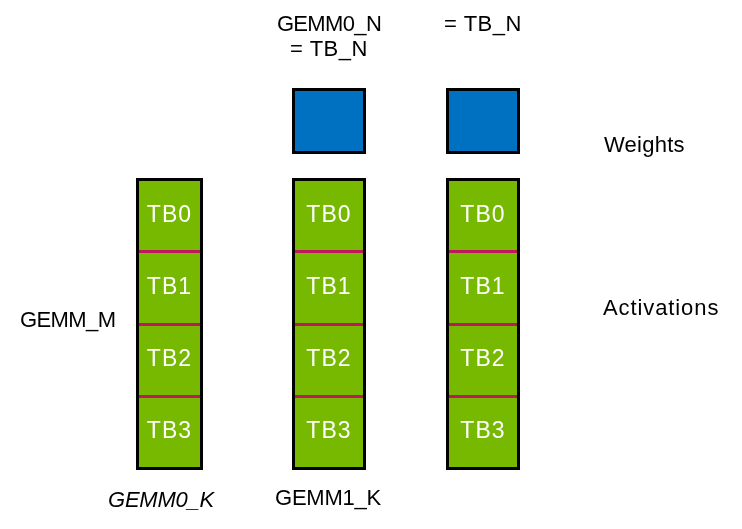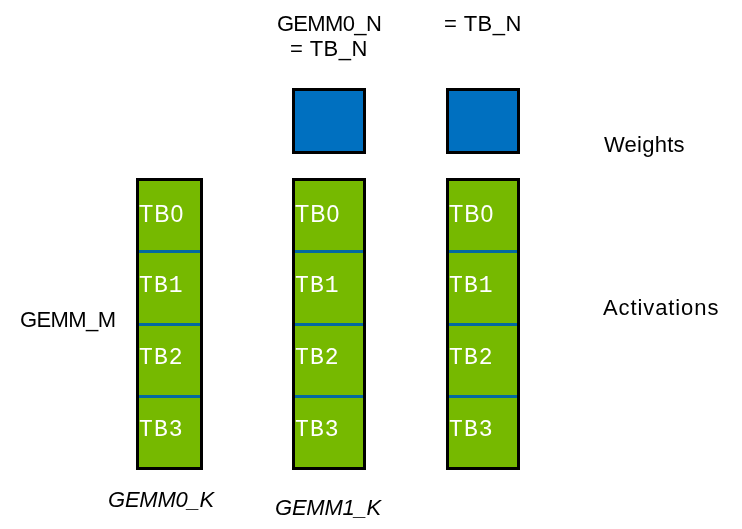--- a/index.html
+++ b/index.html
@@ -26,54 +26,53 @@
   }
   .col {
     display: flex;
     flex-direction: column;
     background: #76b900;
   }
   .cell {
     flex: 1 1 0;
     display: flex;
     align-items: center;
-    justify-content: flex-start;
+    justify-content: center;
     background: #76b900;
     color: #ffffff;
     font-size: 23px;
     letter-spacing: 1.1px;
     line-height: 1;
   }
   .cell-text {
     position: relative;
     top: -1.5px;
   }
   .cell + .cell {
-    border-top: 3px solid #0369a1;
-    font-family: Liberation Mono, monospace;
+    border-top: 3px solid #be185d;
   }
   .lbl {
     position: absolute;
     font-size: 22px;
     line-height: 25px;
     white-space: nowrap;
     color: #000000;
   }
   .lbl.centered {
     transform: translateX(-50%);
     text-align: center;
   }
   #label-gemm0n { left: 329px; top: 11px; letter-spacing: -0.65px; }
   .eq-line { letter-spacing: 0.5px; }
   #label-gemm1n { left: 483px; top: 11px; letter-spacing: -0.65px; }
   #label-weights { left: 604px; top: 92px; letter-spacing: 0.25px; margin-top: 40px; }
   #label-activations { left: 603px; top: 295px; letter-spacing: 0.9px; }
   #label-gemm-m { left: 20px; top: 307px; letter-spacing: -0.6px; }
   #label-gemm0k { left: 161px; top: 487px; letter-spacing: -0.25px; font-style: italic; }
-  #label-gemm1k { left: 328px; top: 495px; letter-spacing: -0.25px; font-style: italic; }
+  #label-gemm1k { left: 328px; top: 485px; letter-spacing: -0.25px; }
   #weights-box-0 { left: 292px; top: 88px; width: 74px; height: 66px; }
   #weights-box-1 { left: 446px; top: 88px; width: 74px; height: 66px; }
   #col-0 { left: 136px; top: 178px; width: 67px; height: 292px; }
   #col-1 { left: 292px; top: 178px; width: 74px; height: 292px; }
   #col-2 { left: 446px; top: 178px; width: 74px; height: 292px; }
 </style>
 </head>
 <body>
 
 <div class="stage">

